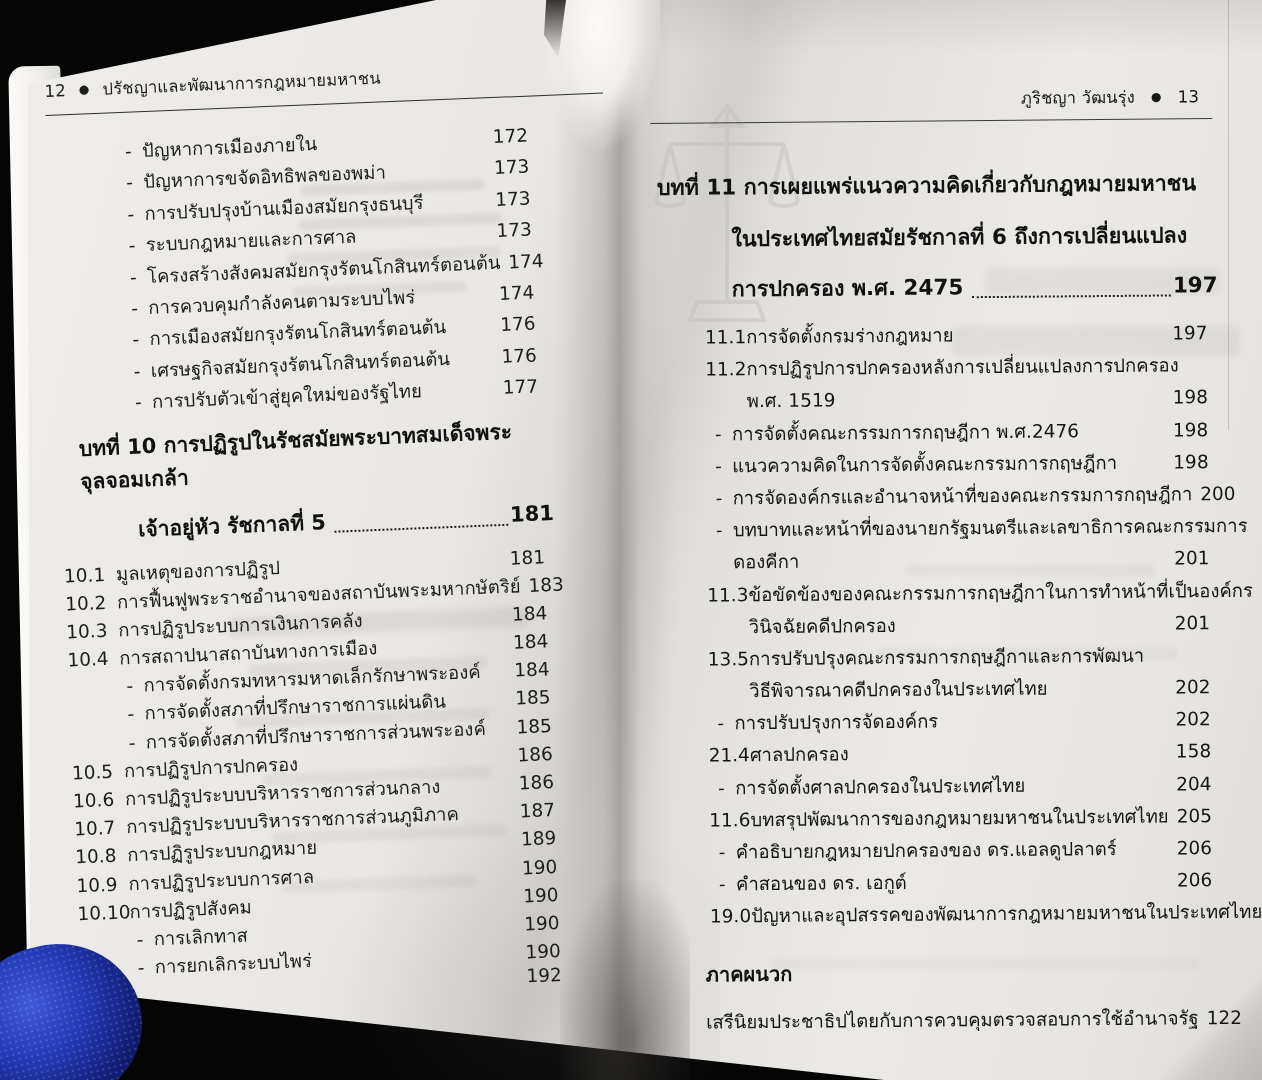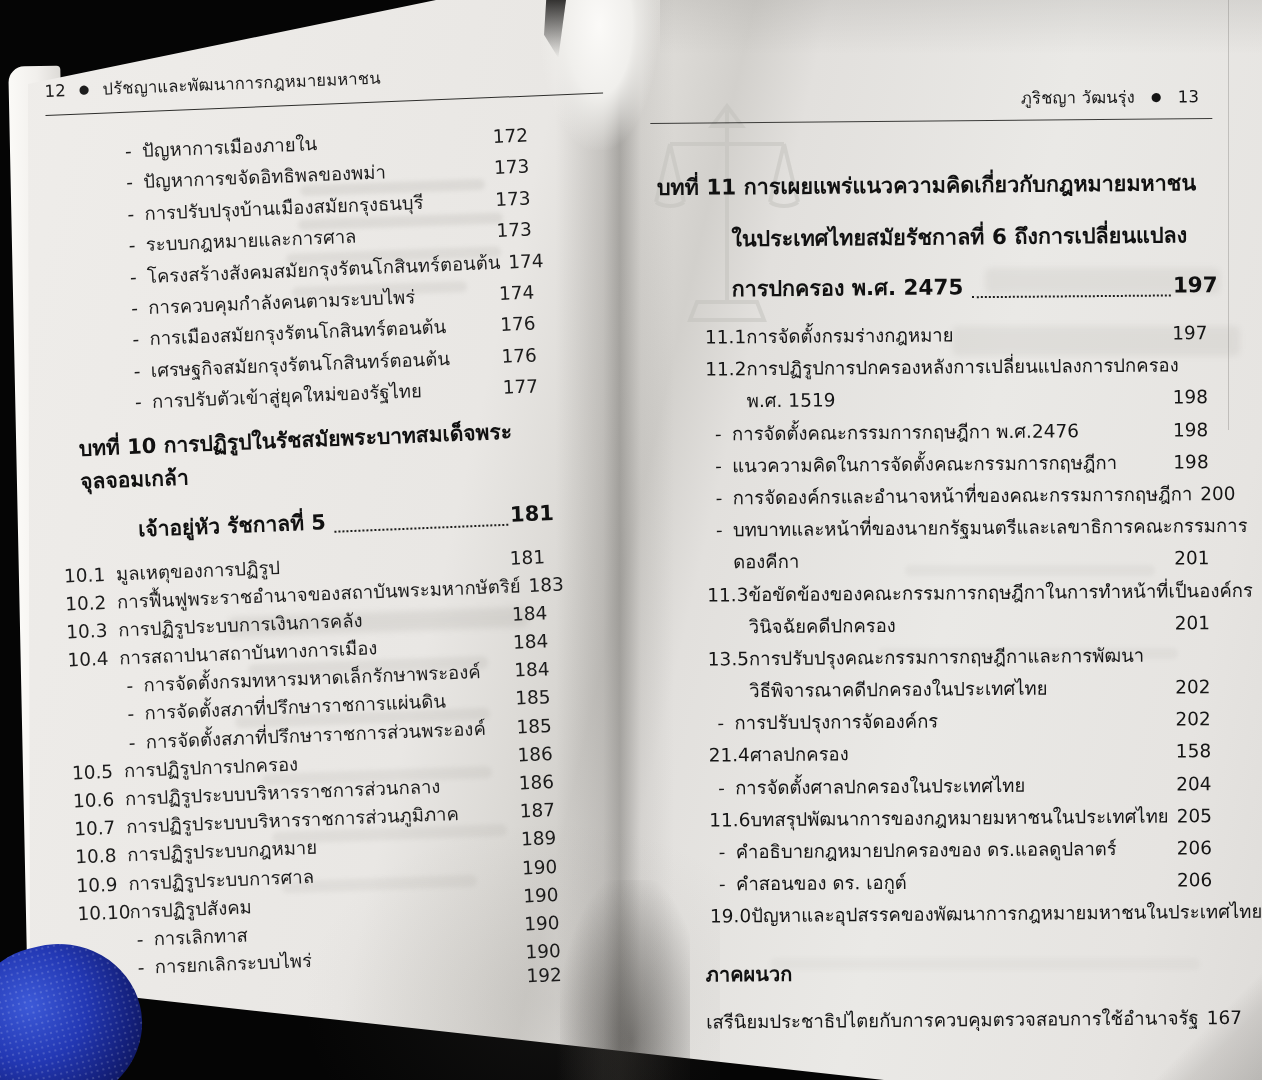--- a/index.html
+++ b/index.html
@@ -472,18 +472,18 @@
             <span class="numcol">19.0</span>
             <span class="lbl">ปัญหาและอุปสรรคของพัฒนาการกฎหมายมหาชนในประเทศไทย</span>
           </div>
         </div>
       </div>
 
     <div class="appendix">
       <div class="ap-head">ภาคผนวก</div>
       <div class="ap-row">
         <span class="lbl">เสรีนิยมประชาธิปไตยกับการควบคุมตรวจสอบการใช้อำนาจรัฐ</span>
-        <span class="pg">167</span>
+        <span class="pg">122</span>
       </div>
     </div>
   </div>
 
 </div>
 
 </body></html>

